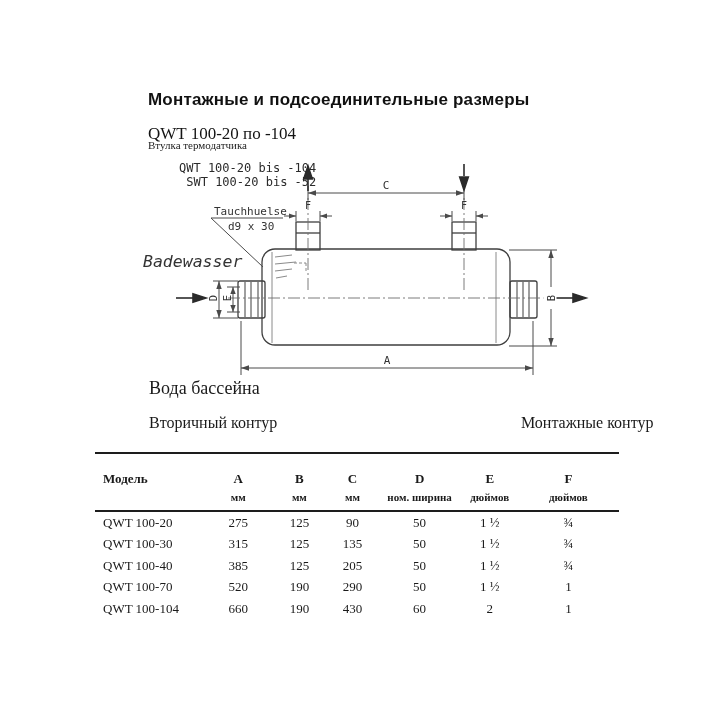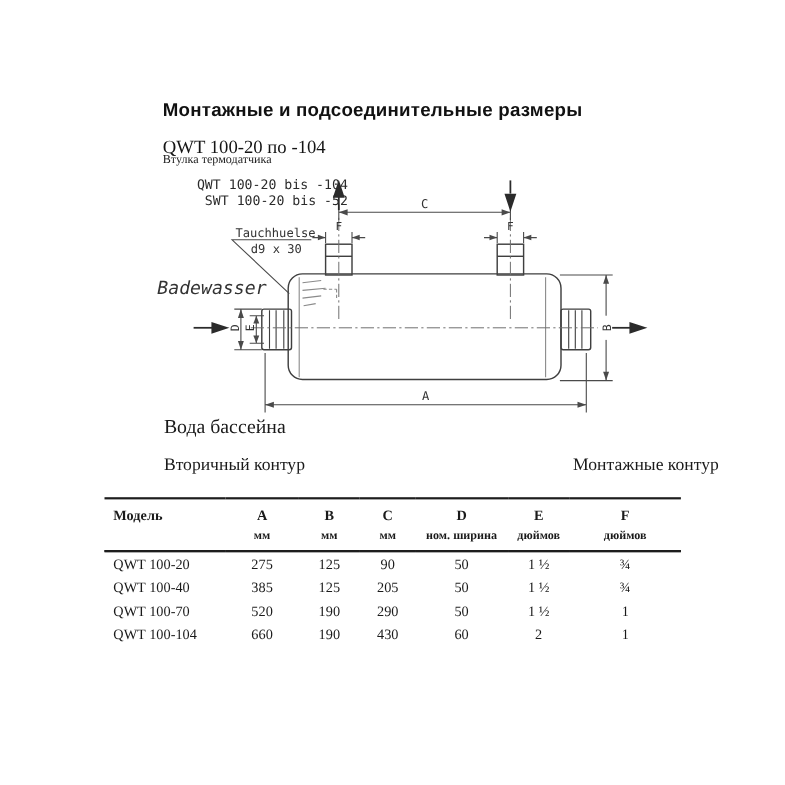--- a/index.html
+++ b/index.html
@@ -27,21 +27,21 @@
   .circuit.secondary{left:149px;}
   .circuit.primary{left:521px;}
   table.dims{
     left:95px;top:452px;width:524px;
     border-collapse:collapse;table-layout:fixed;
     border-top:2px solid #1d1d1d;
     font-size:13px;
   }
   table.dims th, table.dims td{padding:0;font-weight:normal;}
   table.dims thead th{font-weight:bold;}
-  table.dims thead tr.letters th{padding-top:6px;height:18px;font-size:13px;}
+  table.dims thead tr.letters th{padding-top:16px;height:18px;font-size:13px;}
   table.dims thead tr.units th{height:18px;font-size:11px;padding-bottom:4px;}
   table.dims thead tr.units th{border-bottom:2px solid #1d1d1d;text-align:center;}
   table.dims td{height:21.5px;text-align:center;margin-top:30px;}
   table.dims th{text-align:center;}
   table.dims .c-model{text-align:left;padding-left:8px;}
   svg text{font-family:"DejaVu Sans Mono", monospace;fill:#333;}
 </style>
 </head>
 <body>
 
@@ -179,20 +179,29 @@
     <tr>
       <td class="c-model">QWT 100-20</td>
       <td>275</td>
       <td>125</td>
       <td>90</td>
       <td>50</td>
       <td>1 ½</td>
       <td>¾</td>
     </tr>
     <tr>
+      <td class="c-model">QWT 100-30</td>
+      <td>315</td>
+      <td>125</td>
+      <td>135</td>
+      <td>50</td>
+      <td>1 ½</td>
+      <td>¾</td>
+    </tr>
+    <tr>
       <td class="c-model">QWT 100-40</td>
       <td>385</td>
       <td>125</td>
       <td>205</td>
       <td>50</td>
       <td>1 ½</td>
       <td>¾</td>
     </tr>
     <tr>
       <td class="c-model">QWT 100-70</td>

